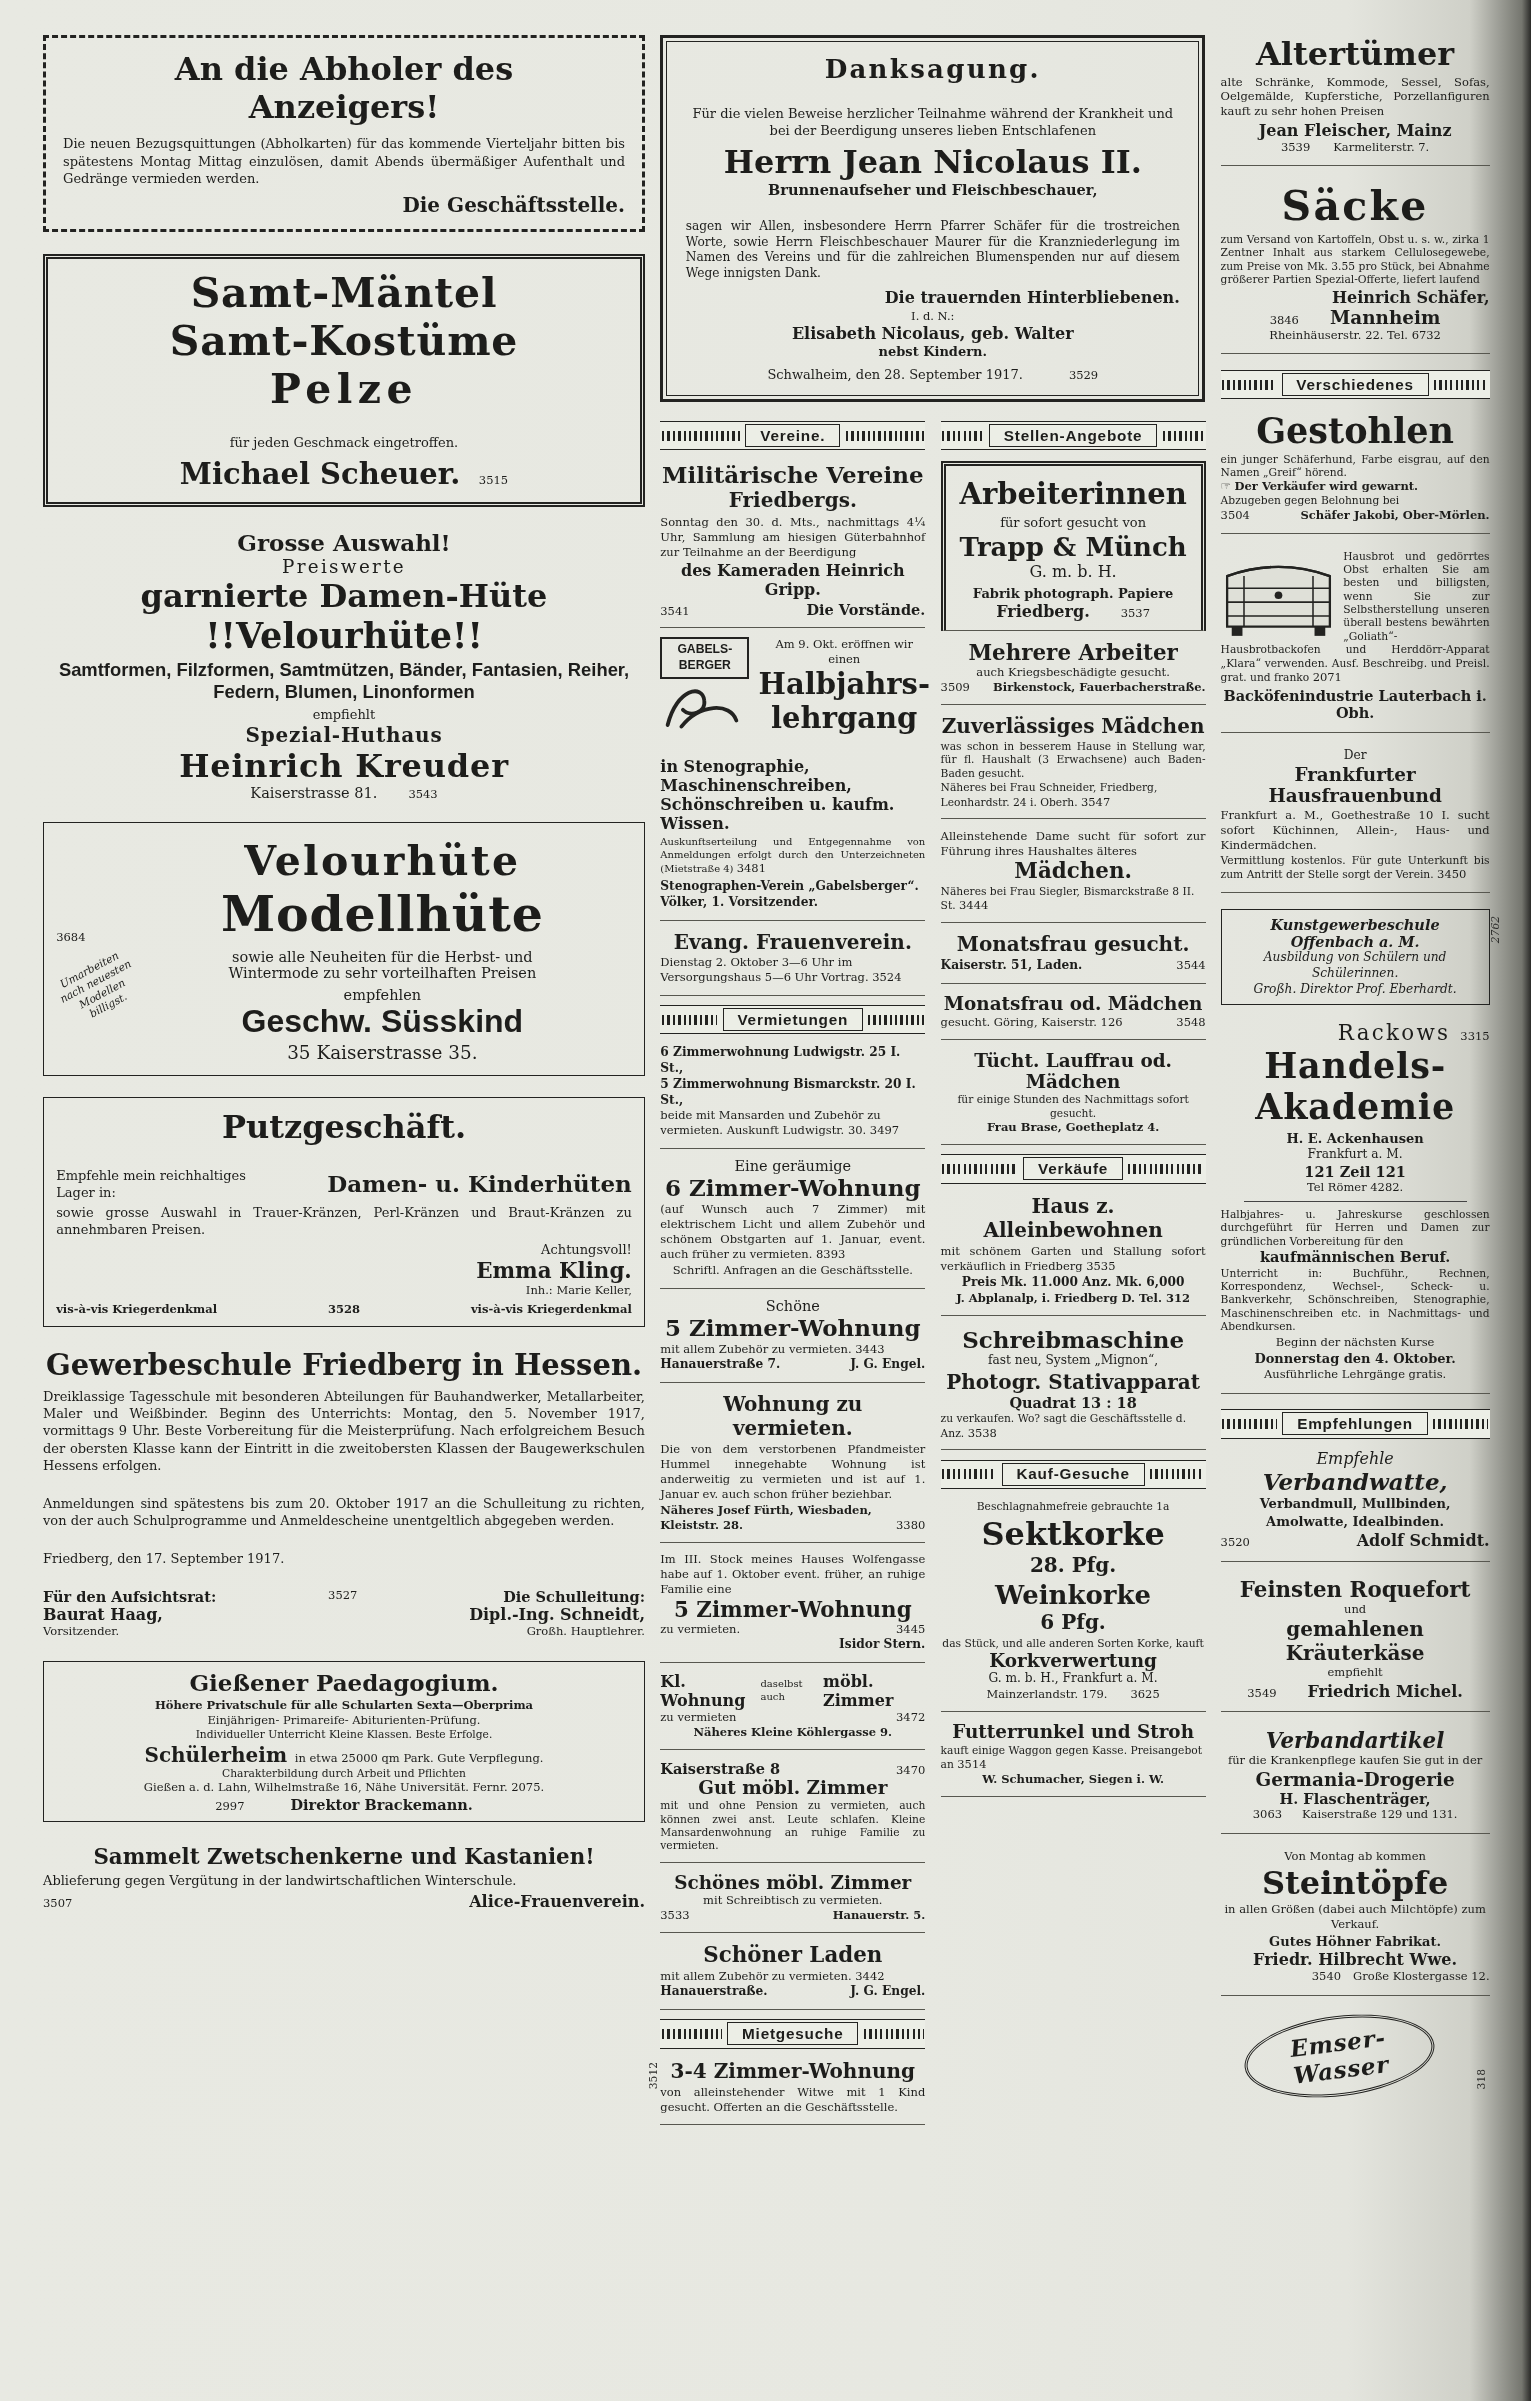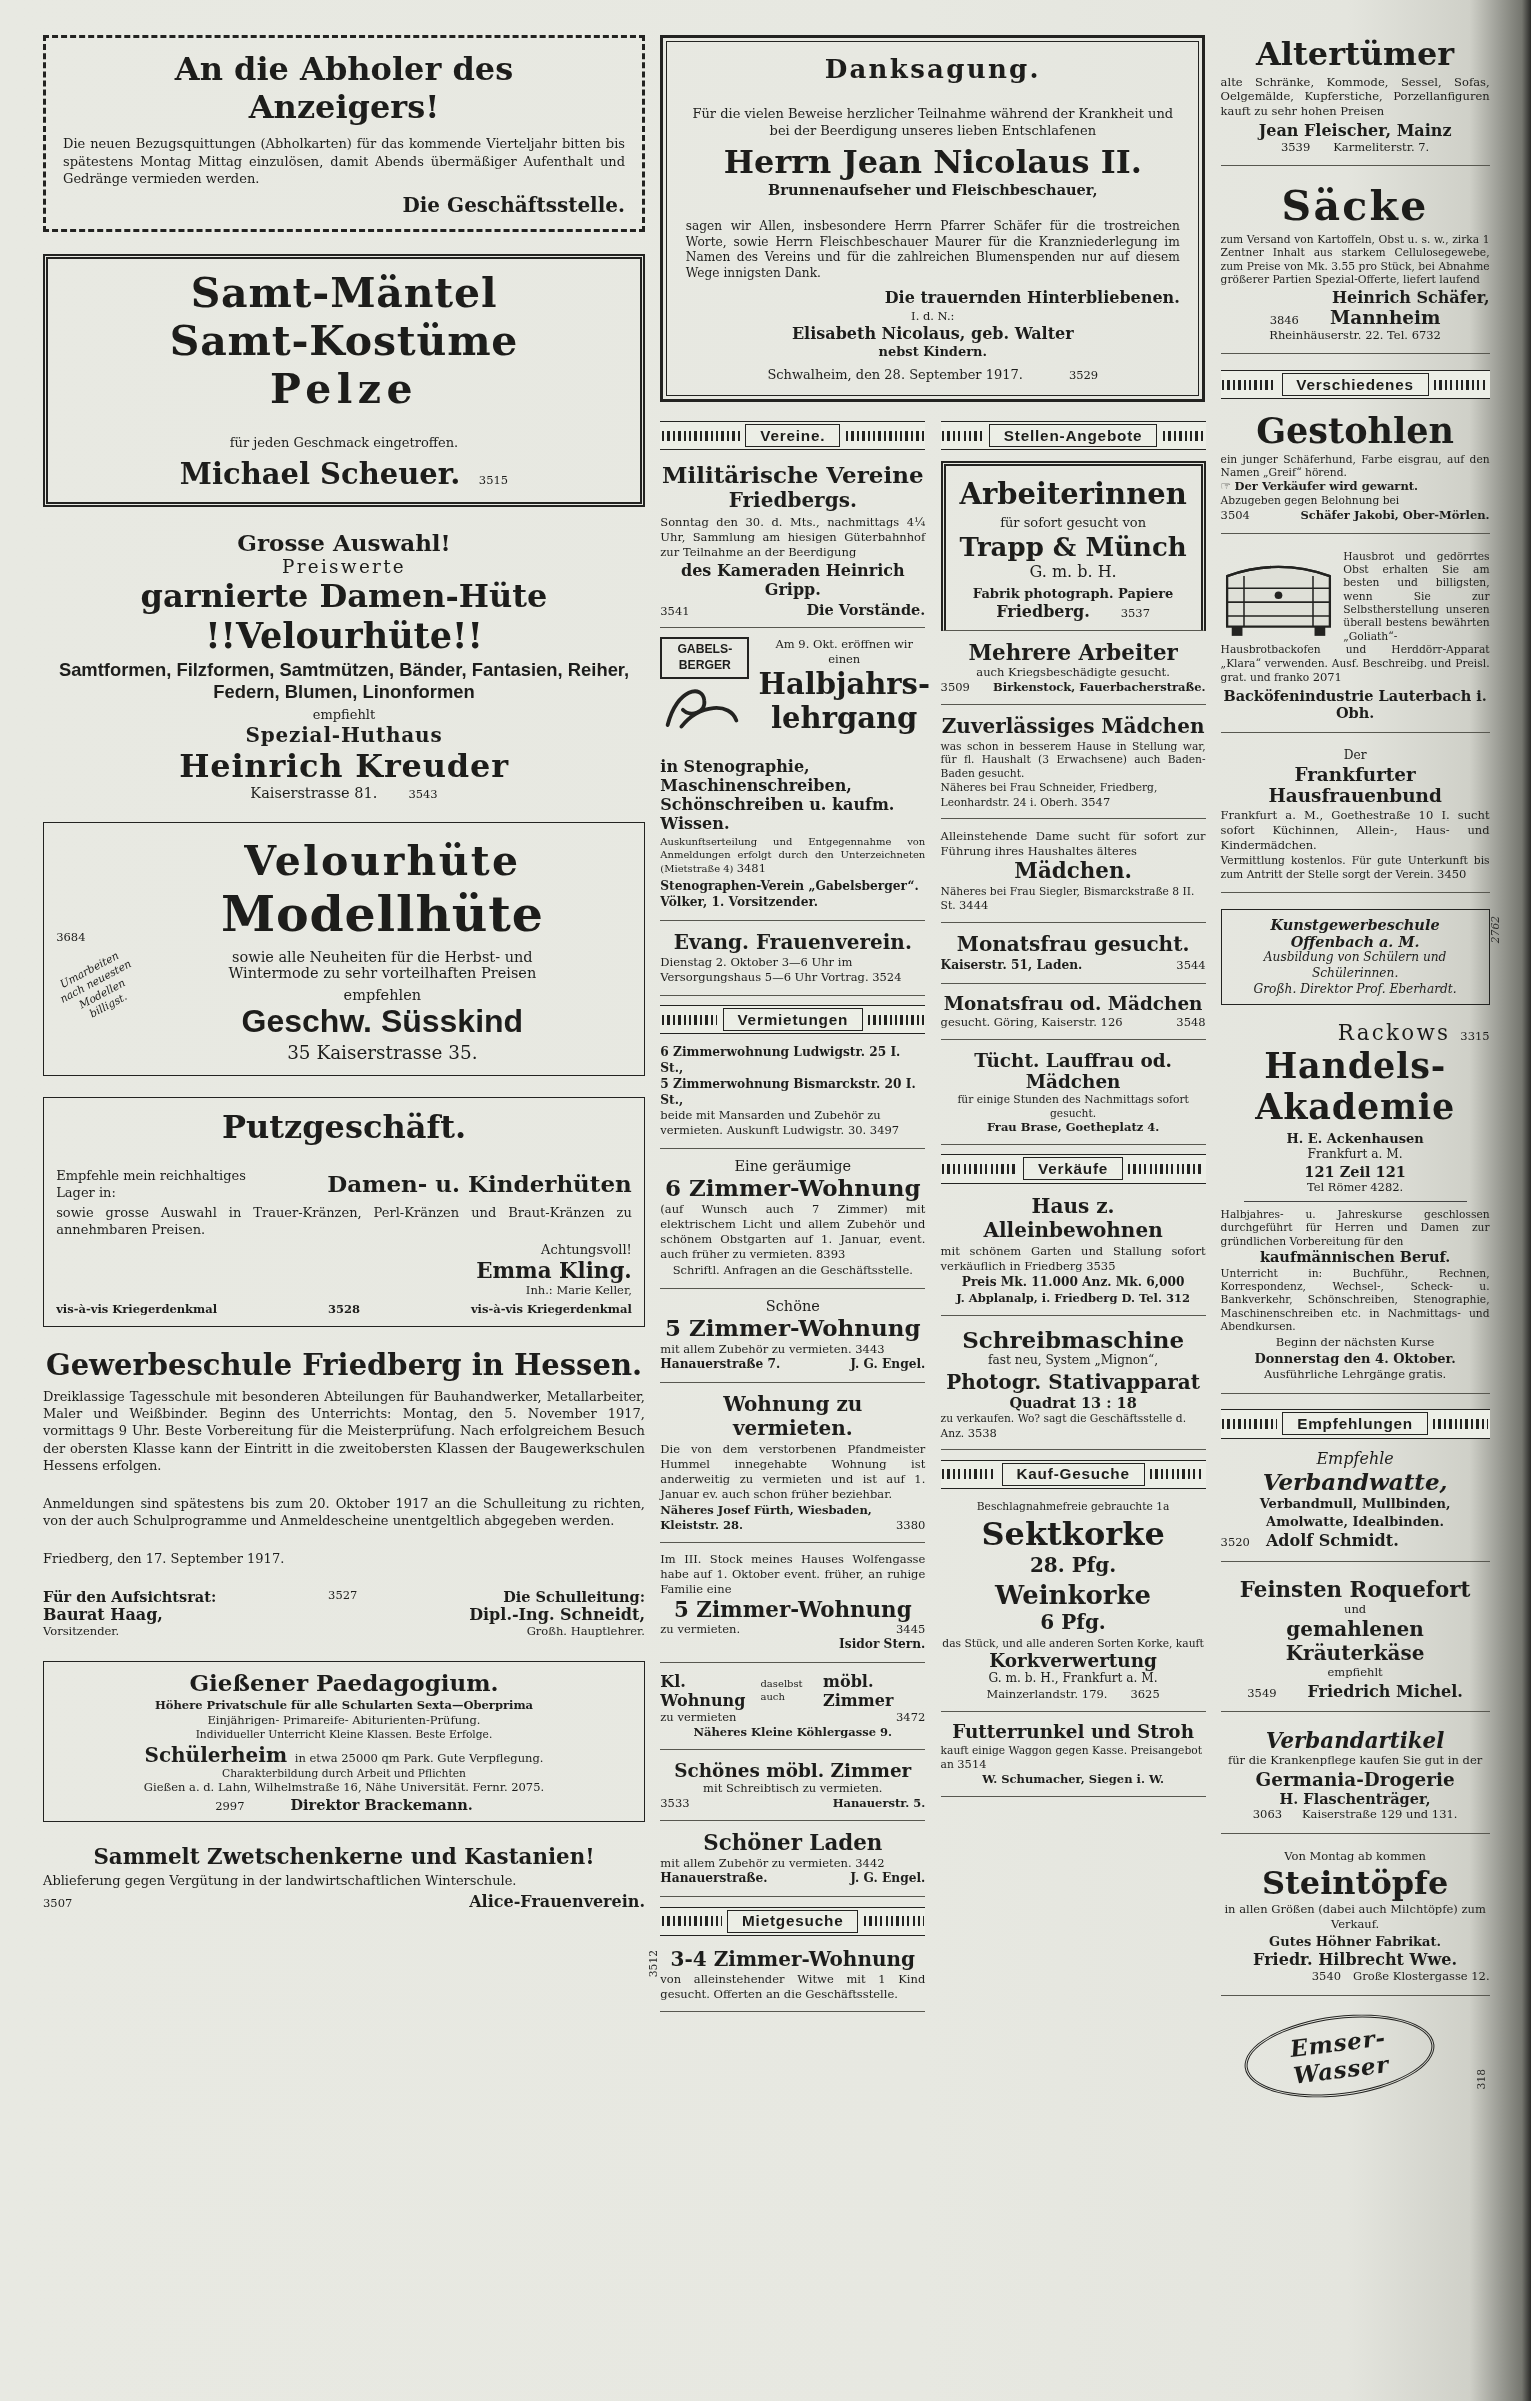--- a/index.html
+++ b/index.html
@@ -301,20 +301,28 @@
             <span class="f13">daselbst auch</span>
             <span class="fr f21">möbl. Zimmer</span>
           </div>
           <div class="row">
             <span class="f15">zu vermieten</span>
             <span class="num">3472</span>
           </div>
           <div class="c b f15">Näheres Kleine Köhlergasse 9.</div>
         </div>
 
+        <div class="ad">
+          <div class="row">
+            <span class="b f19">Kaiserstraße 8</span>
+            <span class="num">3470</span>
+          </div>
+          <div class="c fr f24">Gut möbl. Zimmer</div>
+          <div class="j f14 mt2">mit und ohne Pension zu vermieten, auch können zwei anst. Leute schlafen. Kleine Mansardenwohnung an ruhige Familie zu vermieten.</div>
+        </div>
 
         <div class="ad">
           <div class="c fr f24">Schönes möbl. Zimmer</div>
           <div class="c f15">mit Schreibtisch zu vermieten.</div>
           <div class="row">
             <span class="num">3533</span>
             <span class="b f15">Hanauerstr. 5.</span>
           </div>
         </div>
 
@@ -578,21 +586,21 @@
     <div class="sh">
       <span class="st"></span>
       <span class="lb">Empfehlungen</span>
       <span class="st"></span>
     </div>
 
     <div class="ad sep c">
       <div class="i f21">Empfehle</div>
       <div class="i b f30">Verbandwatte,</div>
       <div class="b f17">Verbandmull, Mullbinden, Amolwatte, Idealbinden.</div>
-      <div class="row mt2" style="justify-content:flex-start;gap:16px">
+      <div class="row mt2" style="justify-content:space-between;gap:16px">
         <span class="num">3520</span>
         <span class="fr f21">Adolf Schmidt.</span>
       </div>
     </div>
 
     <div class="ad sep c">
       <div class="fr f28">Feinsten Roquefort</div>
       <div class="f15">und</div>
       <div class="fr f26">gemahlenen Kräuterkäse</div>
       <div class="f15">empfiehlt</div>

